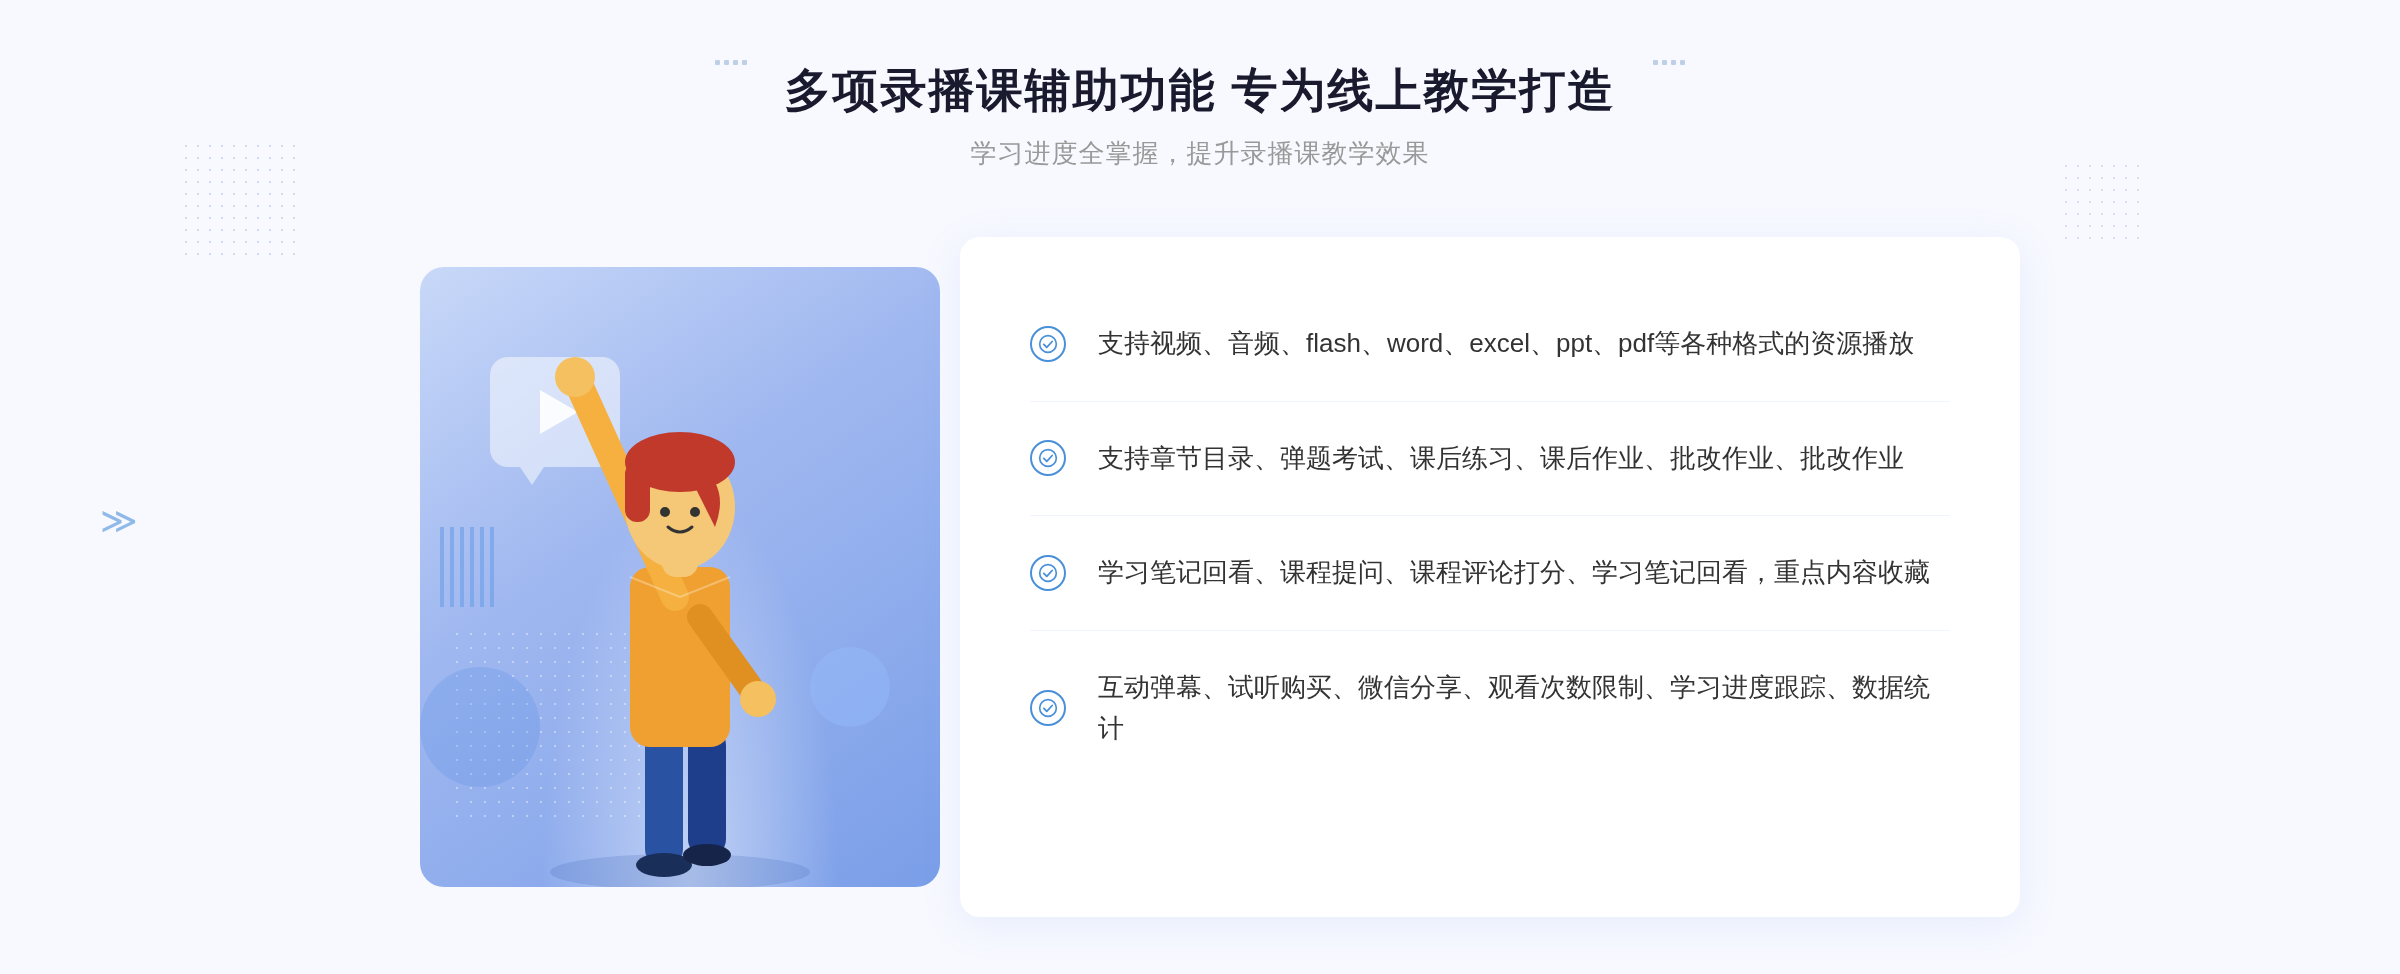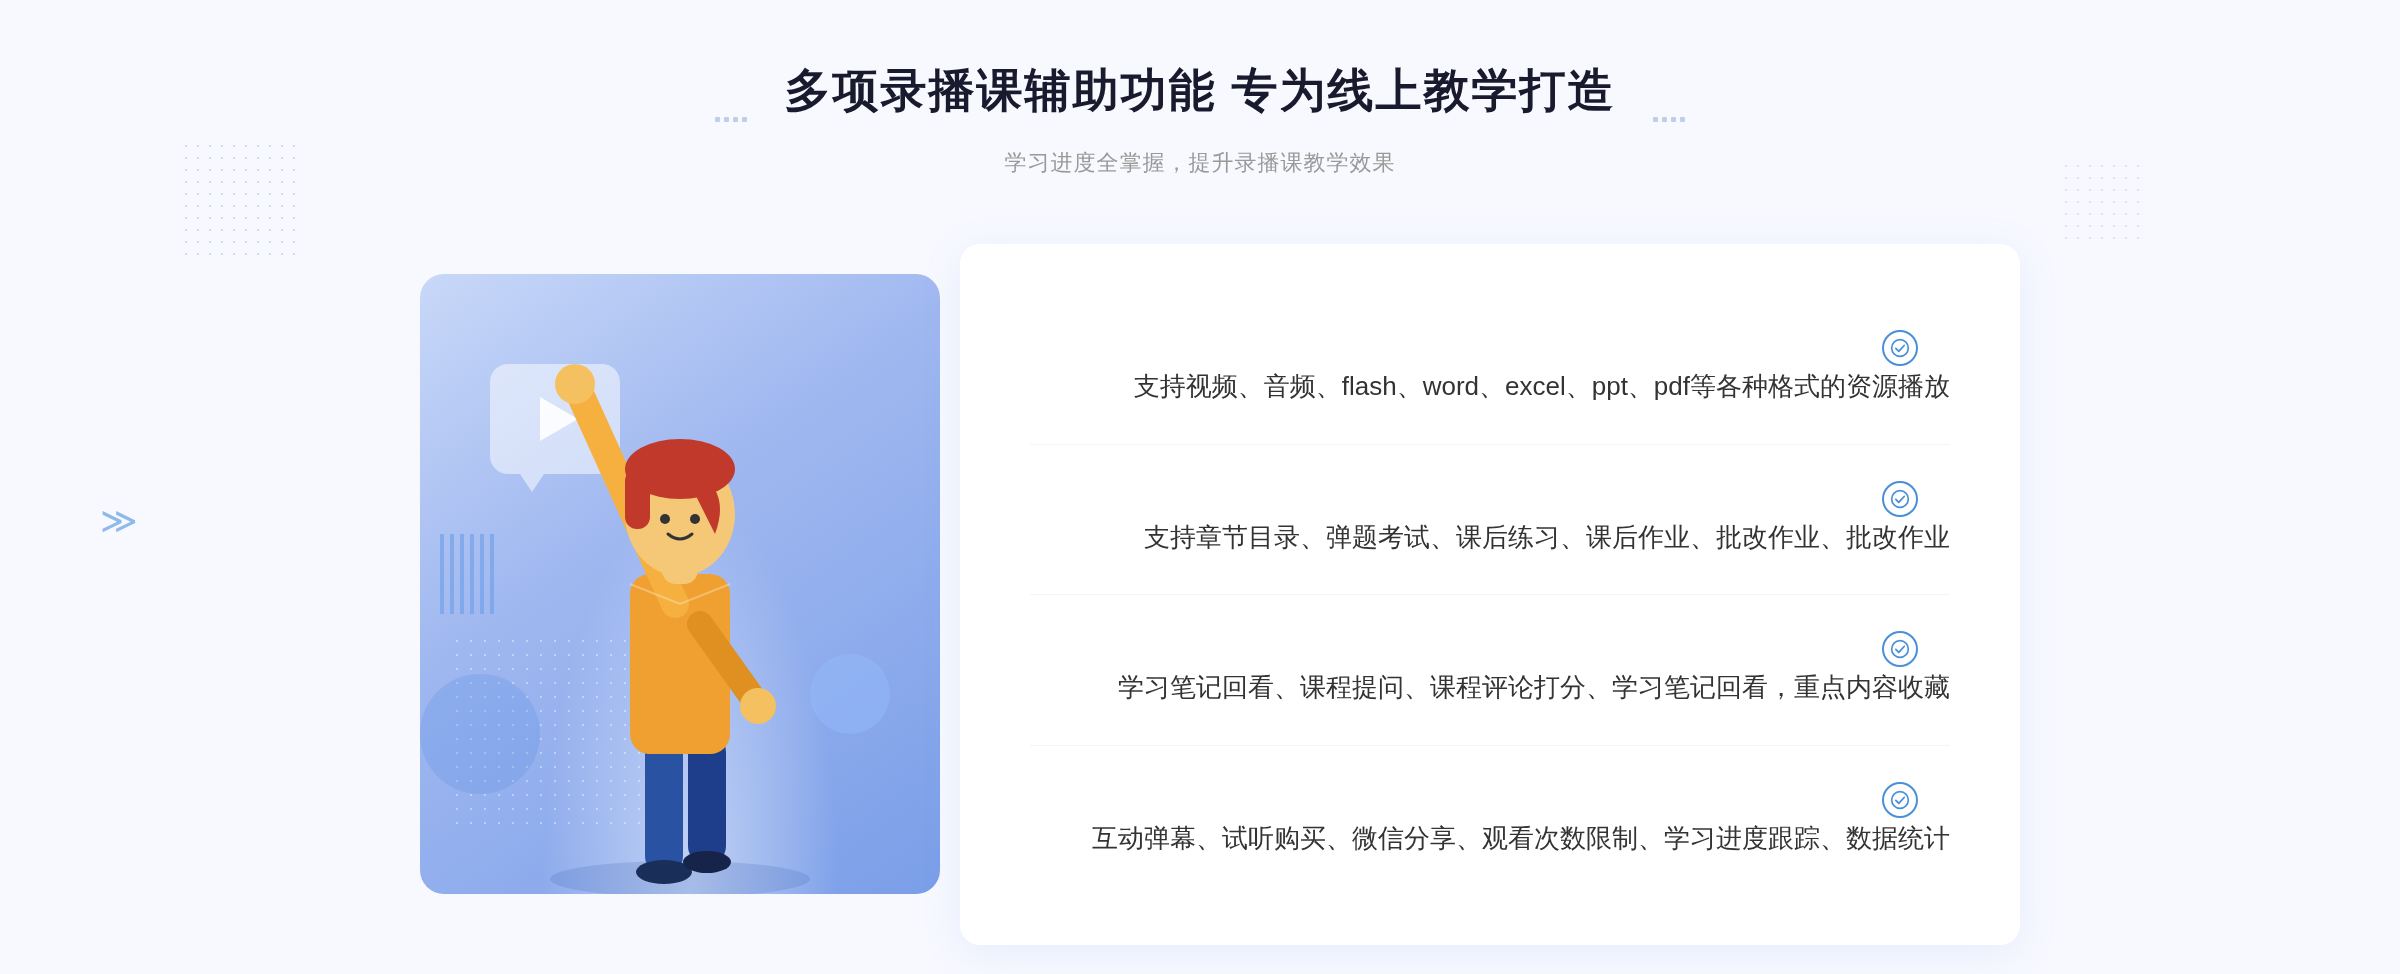--- a/index.html
+++ b/index.html
@@ -61,21 +61,21 @@
     }
 
     .title-section {
       text-align: center;
       margin-bottom: 16px;
       position: relative;
     }
 
     .title-decorators {
       display: flex;
-      align-items: flex-end;
+      align-items: flex-start;
       justify-content: center;
       gap: 38px;
     }
 
     .title-deco {
       display: flex;
       gap: 4px;
       align-items: center;
     }
 
@@ -88,23 +88,23 @@
     }
 
     .main-title {
       font-size: 46px;
       font-weight: 700;
       color: #1a1a2e;
       letter-spacing: 2px;
     }
 
     .sub-title {
-      font-size: 22px;
+      font-size: 26px;
       color: #999;
-      margin-top: 26px;
+      margin-top: 14px;
       letter-spacing: 1px;
       font-family: Liberation Mono, monospace;
     }
 
     .content-area {
       display: flex;
       width: 1640px;
       margin-top: 50px;
       position: relative;
     }
@@ -238,24 +238,23 @@
       border-radius: 20px;
       padding: 50px 70px;
       box-shadow: 0 8px 40px rgba(100,150,230,0.12);
       margin-left: -20px;
       position: relative;
       z-index: 2;
     }
 
     .feature-item {
       display: flex;
-      align-items: flex-end;
+      align-items: center;
       padding: 36px 0;
       border-bottom: 1px solid #f0f4ff;
-      flex-direction: column;
     }
 
     .feature-item:last-child {
       border-bottom: none;
     }
 
     .check-circle {
       width: 36px;
       height: 36px;
       border-radius: 50%;

